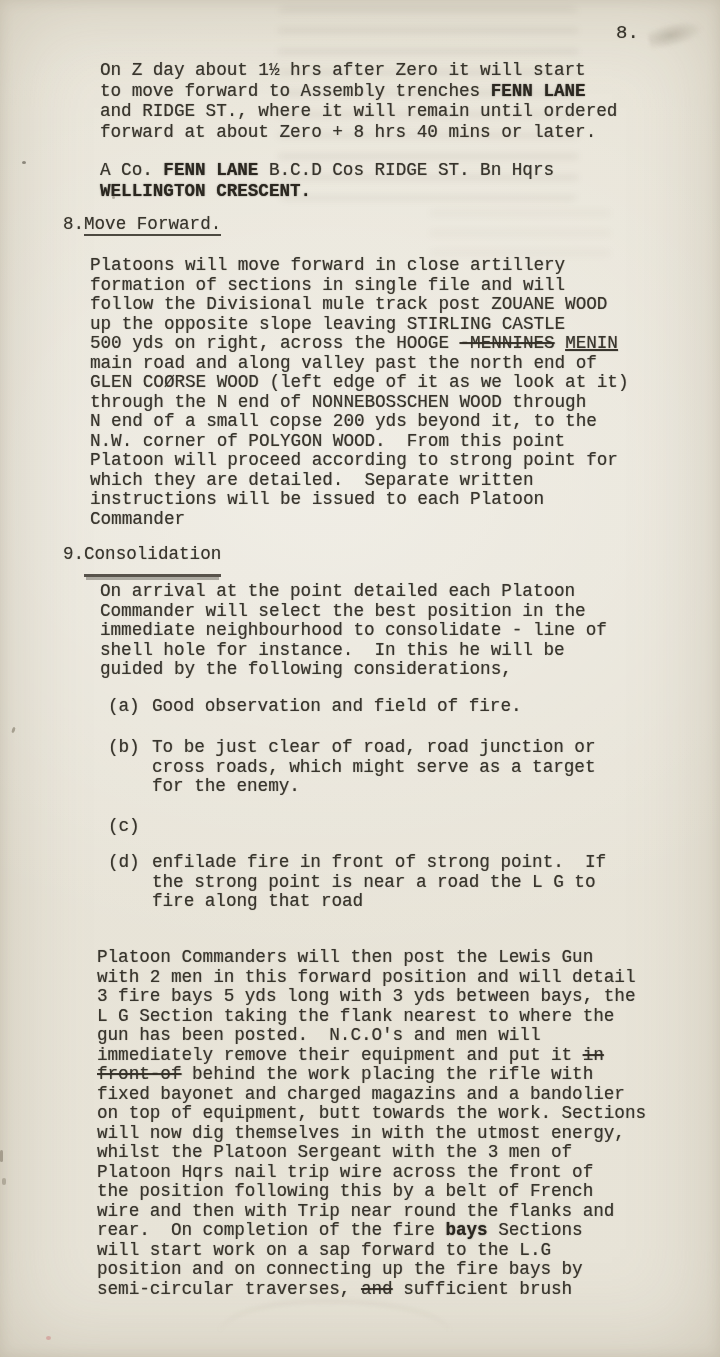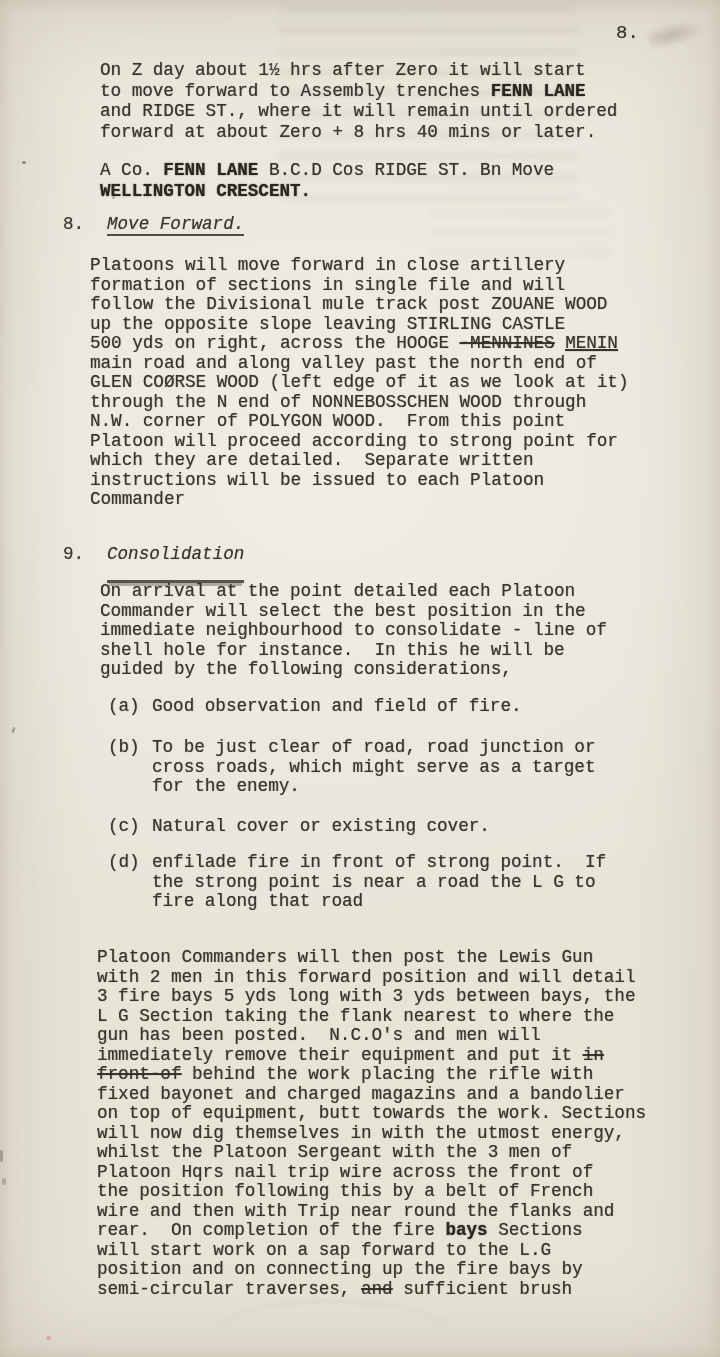--- a/index.html
+++ b/index.html
@@ -65,30 +65,30 @@
     font-size:19px; line-height:22px;
     text-shadow:0 0 1px rgba(58,53,44,0.5);
   }
   #para1 { left:100px; top:60px; }
   #para2 { left:100px; top:160px; }
 
   .secnum {
     position:absolute; left:63px;
     text-shadow:0 0 1px rgba(58,53,44,0.45);
   }
-  .heading { position:absolute; left:107px;font-style:italic; }
+  .heading { position:absolute; left:84px; }
   #sec8-num, #sec8-head { top:214px; }
   #sec9-num, #sec9-head { top:544px; }
   .h-underline {
     display:inline-block; padding-bottom:0px;
     border-bottom:2px solid rgba(52,48,40,0.85);
     text-shadow:0 0 1px rgba(58,53,44,0.5);
   }
   .h-underline-thick {
-    display:inline-block; padding-bottom:16px;
+    display:inline-block; padding-bottom:10px;
     border-bottom:3px solid rgba(52,48,40,0.8);
     box-shadow:0 5px 0 -2px rgba(52,48,40,0.35);
     text-shadow:0 0 1px rgba(58,53,44,0.5);
   }
   #sec8-body { left:90px; top:256px; }
   #sec9-body { left:100px; top:582px; }
   #closing   { left:97px;  top:948px; }
 
   .item { position:absolute; left:108px; display:flex; }
   .item .marker { flex:none; width:44px; }
@@ -122,37 +122,38 @@
     <div class="pagenum">8.</div>
 
     <div class="block intro" id="para1">
         <div class="tline"><span>On Z day about 1½ hrs after Zero it will start</span></div>
         <div class="tline"><span>to move forward to Assembly trenches </span><span class="bold">FENN LANE</span></div>
         <div class="tline"><span>and RIDGE ST., where it will remain until ordered</span></div>
         <div class="tline"><span>forward at about Zero + 8 hrs 40 mins or later.</span></div>
       </div>
 
     <div class="block intro" id="para2">
-        <div class="tline"><span>A Co. </span><span class="bold">FENN LANE</span><span> B.C.D Cos RIDGE ST. Bn Move</span></div>
+        <div class="tline"><span>A Co. </span><span class="bold">FENN LANE</span><span> B.C.D Cos RIDGE ST. Bn Hqrs</span></div>
         <div class="tline"><span class="bold">WELLINGTON CRESCENT.</span></div>
       </div>
 
     <div class="secnum" id="sec8-num">8.</div>
     <div class="heading" id="sec8-head">
       <span class="h-underline">Move Forward.</span>
     </div>
     <div class="block" id="sec8-body">
         <div class="tline"><span>Platoons will move forward in close artillery</span></div>
         <div class="tline"><span>formation of sections in single file and will</span></div>
         <div class="tline"><span>follow the Divisional mule track post ZOUANE WOOD</span></div>
         <div class="tline"><span>up the opposite slope leaving STIRLING CASTLE</span></div>
         <div class="tline"><span>500 yds on right, across the HOOGE </span><span class="strike">-MENNINES</span><span> </span><span class="underline">MENIN</span></div>
         <div class="tline"><span>main road and along valley past the north end of</span></div>
         <div class="tline"><span>GLEN COØRSE WOOD (left edge of it as we look at it)</span></div>
         <div class="tline"><span>through the N end of NONNEBOSSCHEN WOOD through</span></div>
+        <div class="tline"><span>N end of a small copse 200 yds beyond it, to the</span></div>
         <div class="tline"><span>N.W. corner of POLYGON WOOD.  From this point</span></div>
         <div class="tline"><span>Platoon will proceed according to strong point for</span></div>
         <div class="tline"><span>which they are detailed.  Separate written</span></div>
         <div class="tline"><span>instructions will be issued to each Platoon</span></div>
         <div class="tline"><span>Commander</span></div>
       </div>
 
     <div class="secnum" id="sec9-num">9.</div>
     <div class="heading" id="sec9-head">
       <span class="h-underline-thick">Consolidation</span>
@@ -174,23 +175,20 @@
     <div class="item" id="item-b">
       <div class="marker tline">(b)</div>
       <div class="ilines">
           <div class="tline"><span>To be just clear of road, road junction or</span></div>
           <div class="tline"><span>cross roads, which might serve as a target</span></div>
           <div class="tline"><span>for the enemy.</span></div>
         </div>
     </div>
     <div class="item" id="item-c">
       <div class="marker tline">(c)</div>
-      <div class="ilines">
-          <div class="tline"><span>Natural cover or existing cover.</span></div>
-        </div>
     </div>
     <div class="item" id="item-d">
       <div class="marker tline">(d)</div>
       <div class="ilines">
           <div class="tline"><span>enfilade fire in front of strong point.  If</span></div>
           <div class="tline"><span>the strong point is near a road the L G to</span></div>
           <div class="tline"><span>fire along that road</span></div>
         </div>
     </div>
 

